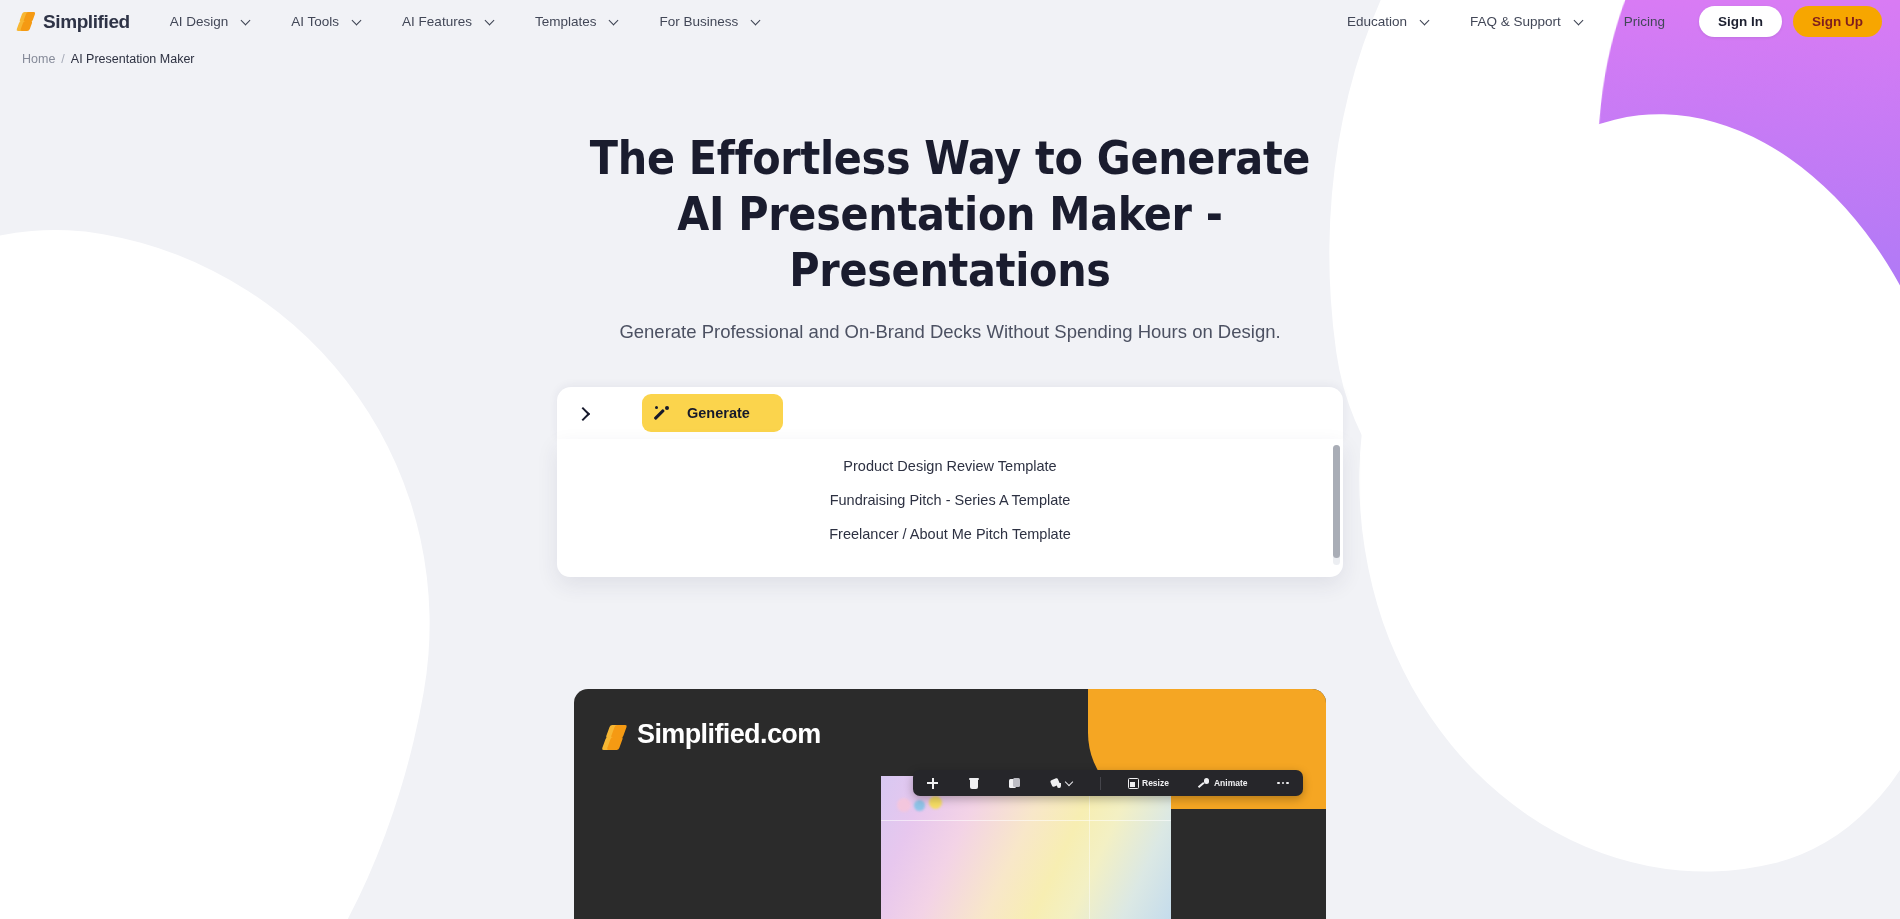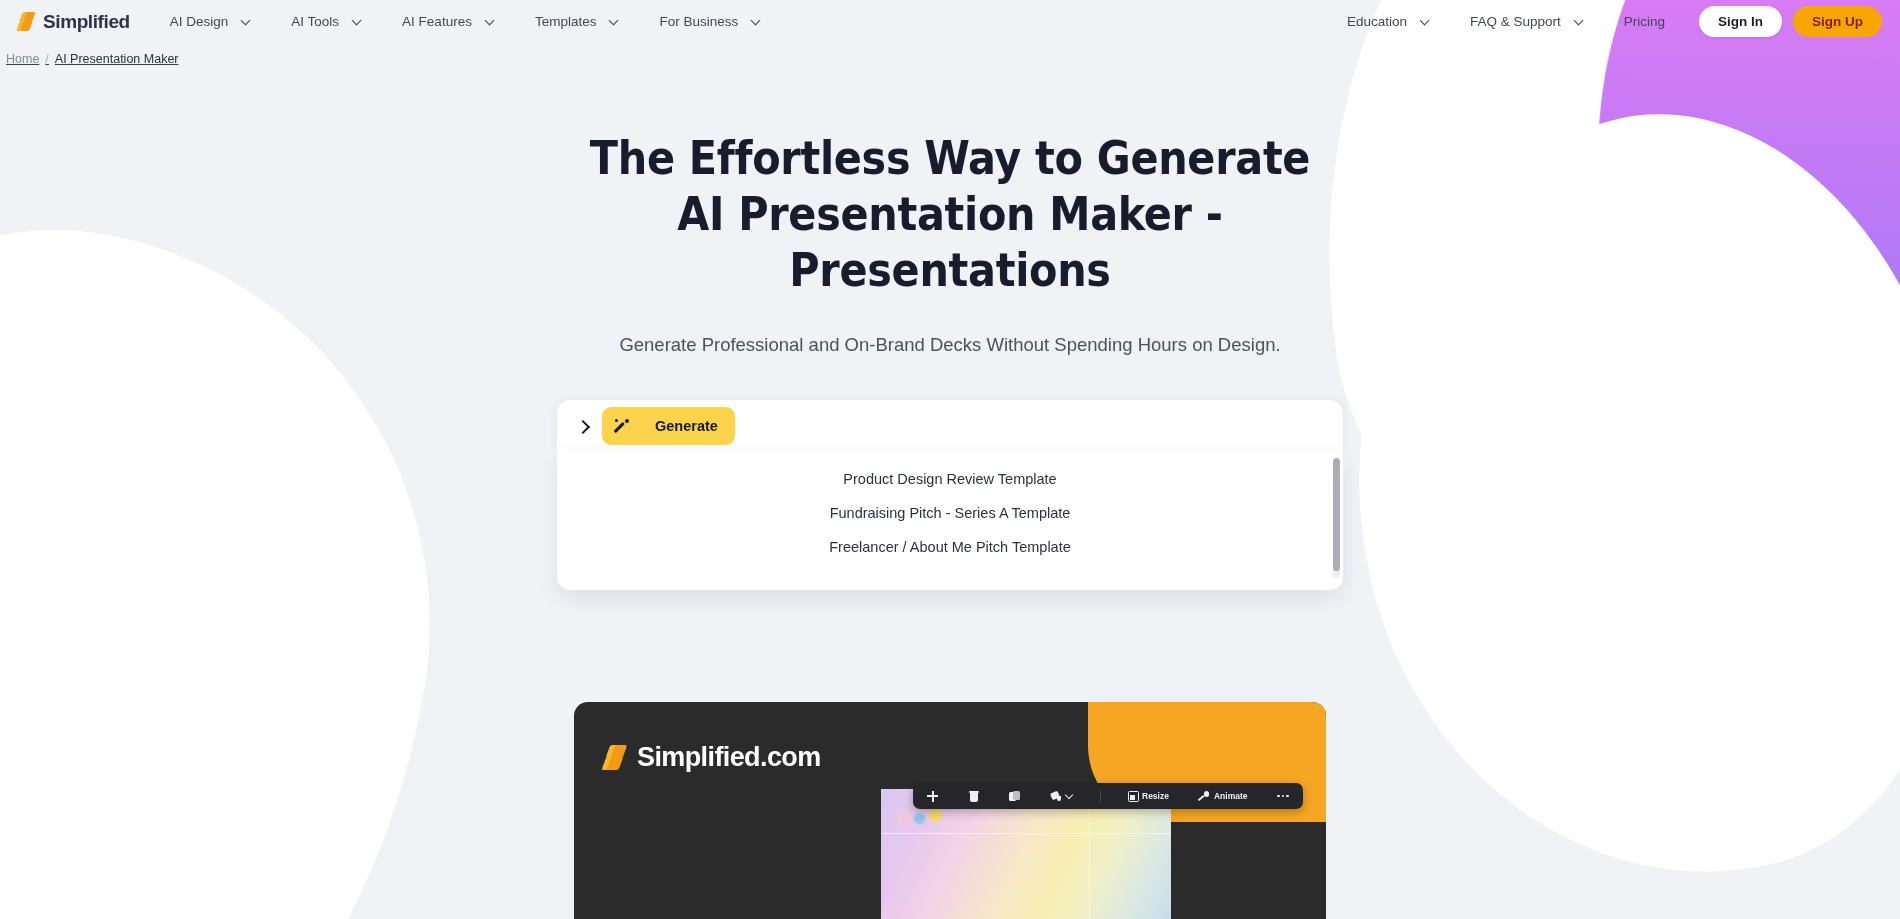--- a/index.html
+++ b/index.html
@@ -212,27 +212,26 @@
     padding: 8px 19px;
     margin-left: 11px;
     cursor: pointer;
     font-family: inherit;
   }
 
   
   .breadcrumb {
     position: relative;
     z-index: 5;
-    padding: 9px 0 0 6px;
+    padding: 9px 0 0 22px;
     font-size: 12.5px;
     color: #3a3f4f;
     display: flex;
     align-items: center;
     gap: 6px;
-    text-decoration: underline;
   }
   .breadcrumb .crumb-link { color: #868b99; cursor: pointer; }
   .breadcrumb .crumb-sep  { color: #a8adb9; }
   .breadcrumb .crumb-cur  { color: #2c3040; }
 
   
   .hero {
     position: relative;
     z-index: 4;
     text-align: center;
@@ -243,21 +242,21 @@
     font-family: "DejaVu Sans Condensed", "Liberation Sans Narrow", "Liberation Sans", sans-serif;
     font-size: 46px;
     line-height: 56px;
     font-weight: 700;
     color: #1a1c2e;
     letter-spacing: -0.3px;
   }
   .hero-title .line { display: block; }
 
   .hero-sub {
-    margin-top: 36px;
+    margin-top: 23px;
     font-size: 18.5px;
     color: #4c5162;
     font-weight: 400;
   }
 
   
   .search-wrap {
     position: relative;
     z-index: 6;
     width: 786px;
@@ -299,29 +298,30 @@
     color: #2b2f40;
     background: transparent;
   }
   .search-input::placeholder { color: #9499a6; }
 
   .btn-generate {
     background: #fbd44c;
     border: none;
     border-radius: 9px;
     height: 38px;
-    padding: 0 17px 0 13px;
-    display: flex;
-    align-items: center;
-    gap: 24px;
+    padding: 0 33px 0 13px;
+    display: flex;
+    align-items: center;
+    gap: 16px;
     font-size: 14.5px;
     font-weight: 700;
     color: #16192b;
     font-family: inherit;
     cursor: pointer;
+    margin-left: 40px;
   }
 
   .wand {
     width: 16px; height: 16px;
     position: relative;
     flex: none;
   }
   .wand::before {
     content: "";
     position: absolute;
@@ -401,24 +401,24 @@
     top: 0;
     right: 0;
     width: 238px;
     height: 120px;
     background: #f5a623;
     border-bottom-left-radius: 76px;
   }
 
   .preview-brand {
     position: absolute;
-    top: 40px;
+    top: 30px;
     left: 30px;
     display: flex;
-    align-items: center;
+    align-items: flex-end;
     gap: 8px;
   }
   .preview-brand .brand-text {
     color: #ffffff;
     font-size: 27px;
     letter-spacing: -0.6px;
   }
   .preview-brand .brand-mark { width: 25px; height: 25px; }
   .preview-brand .brand-mark i { width: 12px; height: 12.5px; }
   .preview-brand .brand-mark i:nth-child(1) { left: 4px; top: 0; }

